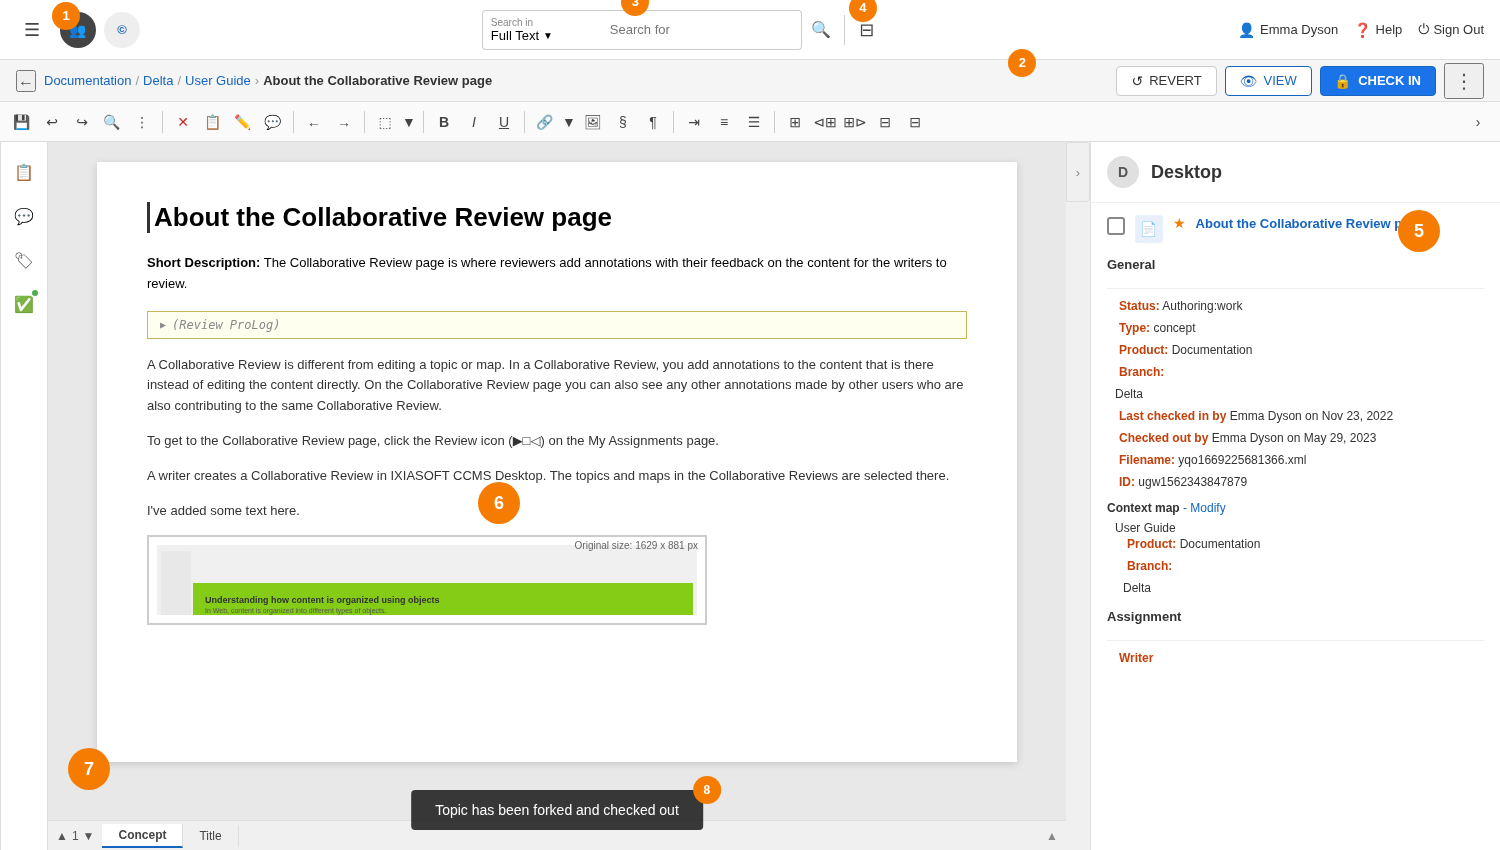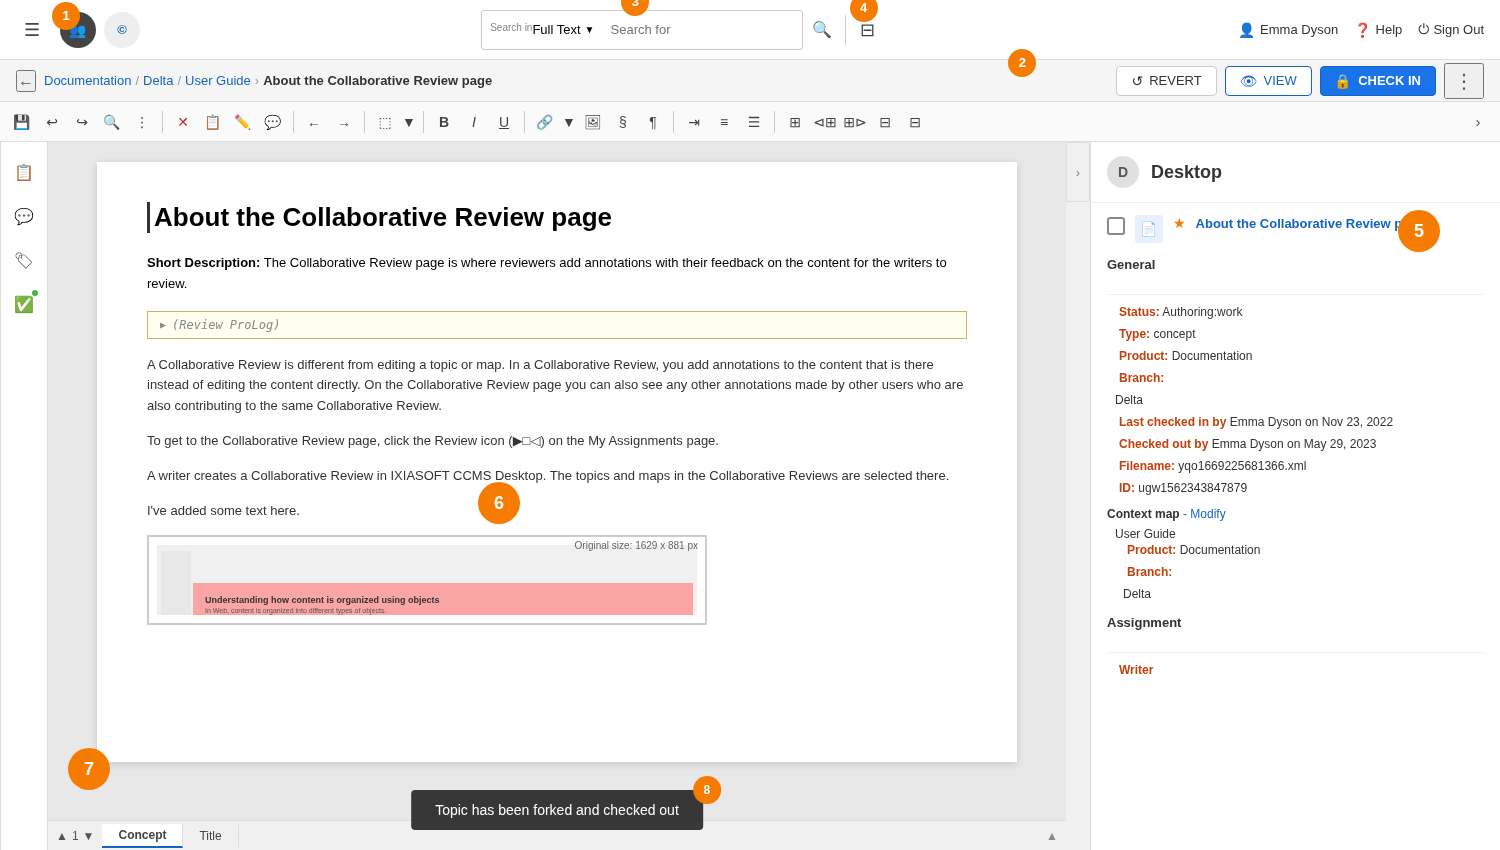--- a/index.html
+++ b/index.html
@@ -15,21 +15,21 @@
       display: flex; align-items: center; justify-content: center; cursor: pointer; font-size: 16px;
     }
     .search-section {
       display: flex; align-items: center; flex: 1; justify-content: center; gap: 0;
     }
     .search-select-wrap {
       position: relative; border: 1px solid #ccc; border-right: none; border-radius: 4px 0 0 4px;
       background: #fff; height: 40px; display: flex; align-items: center; padding: 0 8px 0 8px;
       min-width: 120px;
     }
-    .search-select-inner { display: flex; flex-direction: row; }
+    .search-select-inner { display: flex; flex-direction: column; }
     .search-select-label { font-size: 10px; color: #888; }
     .search-select-value { font-size: 13px; font-weight: normal; display: flex; align-items: center; gap: 4px; }
     .search-input-wrap {
       border: 1px solid #ccc; border-left: none; border-radius: 0 4px 4px 0;
       background: #fff; height: 40px; display: flex; align-items: center; padding: 0 8px;
       min-width: 200px;
     }
     .search-input { border: none; outline: none; font-size: 13px; width: 180px; }
     .search-divider { width: 1px; background: #ccc; height: 30px; margin: 0 8px; }
     .filter-btn { cursor: pointer; color: #555; font-size: 18px; }
@@ -139,21 +139,21 @@
     }
     .details-checkbox {
       width: 18px; height: 18px; border: 2px solid #888; border-radius: 3px; flex-shrink: 0; margin-top: 2px;
     }
     .details-doc-icon {
       width: 28px; height: 28px; background: #e8f0fe; border-radius: 3px;
       display: flex; align-items: center; justify-content: center; color: #1565c0; font-size: 14px; flex-shrink: 0;
     }
     .details-star { color: #f57c00; font-size: 14px; }
     .details-item-title { font-size: 13px; font-weight: bold; color: #1565c0; line-height: 1.4; cursor: pointer; }
-    .section-label { font-size: 13px; font-weight: bold; color: #333; margin-bottom: 8px; border-bottom: 1px solid #eee; padding-bottom: 22px; }
+    .section-label { font-size: 13px; font-weight: bold; color: #333; margin-bottom: 8px; border-bottom: 1px solid #eee; padding-bottom: 16px; }
     .detail-row { font-size: 12px; color: #333; margin-bottom: 4px; line-height: 1.5; }
     .detail-row strong { color: #c2410c; margin-left: 12px; }
     .context-map-row { margin-top: 10px; font-size: 12px; color: #333; }
     .context-map-row a { color: #1565c0; text-decoration: none; cursor: pointer; }
     .context-sub { margin-left: 8px; font-size: 12px; color: #333; margin-top: 6px; }
     .assignment-section { margin-top: 12px; }
     .panel-collapse-btn {
       width: 24px; height: 60px; background: #f0f0f0; border: 1px solid #ddd; border-radius: 0 4px 4px 0;
       display: flex; align-items: center; justify-content: center; cursor: pointer; color: #888; flex-shrink: 0;
     }
@@ -332,21 +332,21 @@
 
           <div class="editor-para-img">
             <div style="position:relative; width:560px; background:#e8e8e8; border:1px solid #ccc; height:90px; display:flex; align-items:center; justify-content:center; overflow:hidden;">
               <div style="position:absolute; top:4px; right:8px; font-size:10px; color:#666;">Original size: 1629 x 881 px</div>
               <div style="display:flex; gap:4px; padding:8px; width:100%; height:100%; background:#fff; border:1px solid #ccc; align-items:center;">
 
                 <div style="flex:1; background:#f0f0f0; height:70px; display:flex; flex-direction:column; gap:2px; padding:4px; font-size:9px; color:#555; overflow:hidden;">
                   <div style="background:#ddd; height:8px; width:100%;"></div>
                   <div style="display:flex; gap:2px; flex:1;">
                     <div style="width:30px; background:#e8e8e8;"></div>
-                    <div style="flex:1; background:#fca5a5; padding:12px; font-size:8px; color:#333;margin-top:32px;">
+                    <div style="flex:1; background:#84cc16; padding:12px; font-size:8px; color:#333;margin-top:32px;">
                       <div style="font-weight:bold; margin-bottom:2px; font-size:9px;">Understanding how content is organized using objects</div>
                       <div style="color:#555; font-size:7px;">In Web, content is organized into different types of objects.</div>
                       <div style="color:#555; font-size:7px;">There are four different types of objects that comprise a document within the Web.</div>
                     </div>
                   </div>
                 </div>
               </div>
             </div>
           </div>
         </div>

